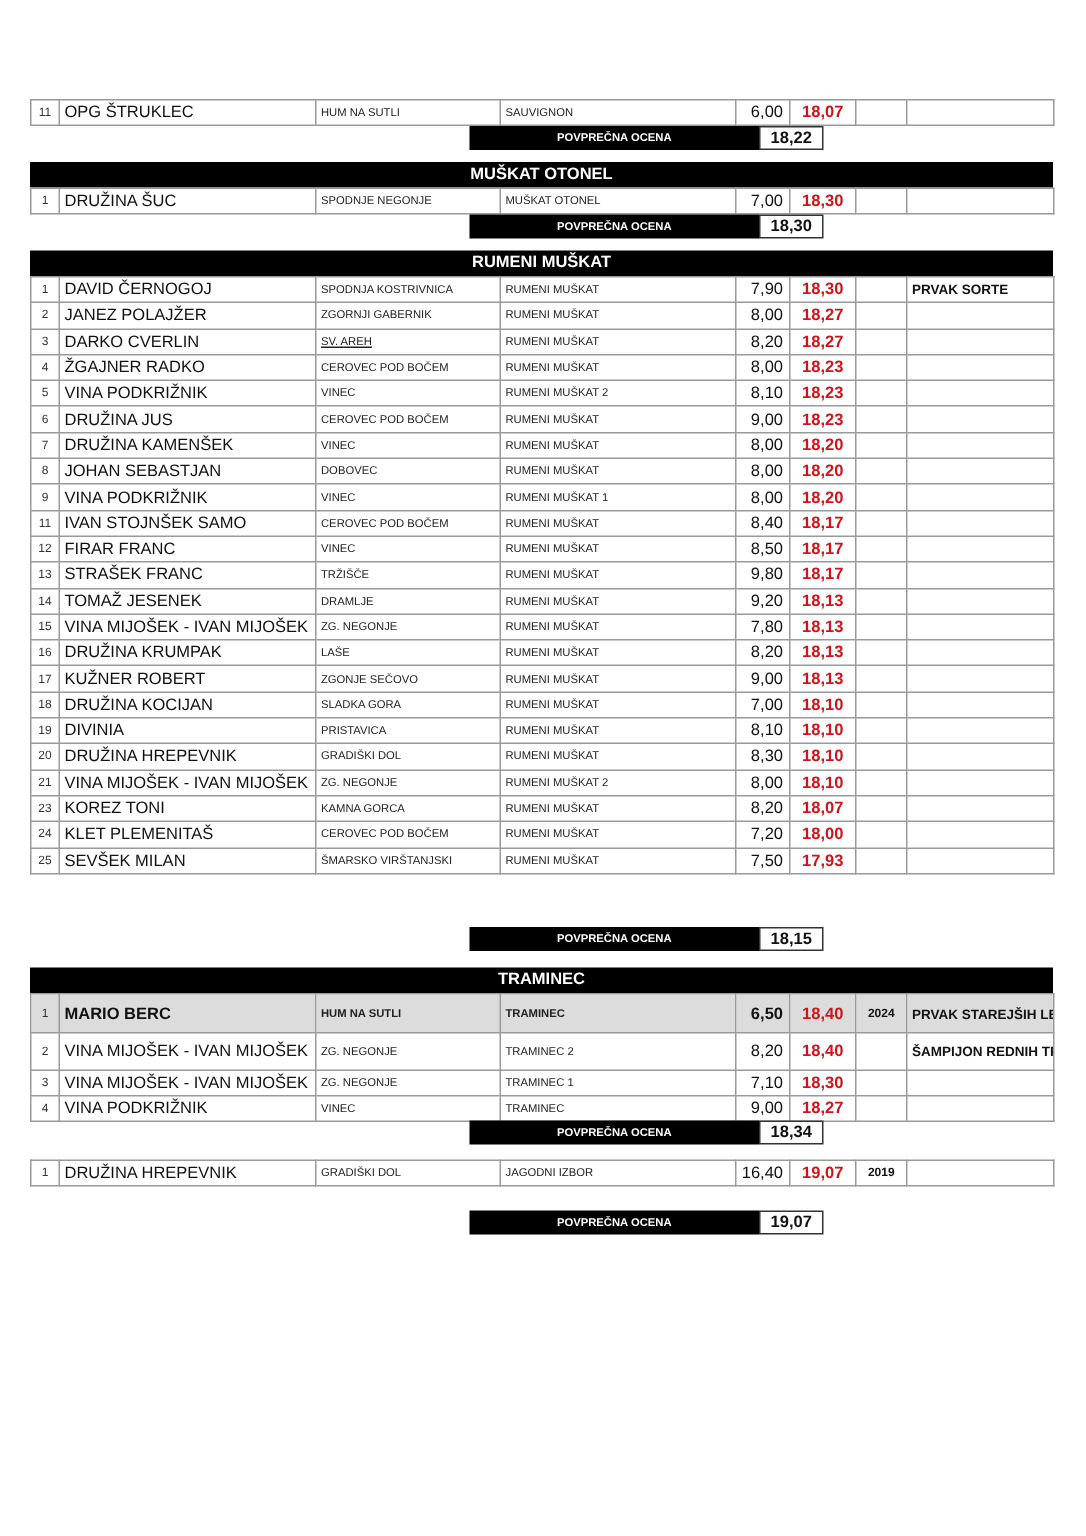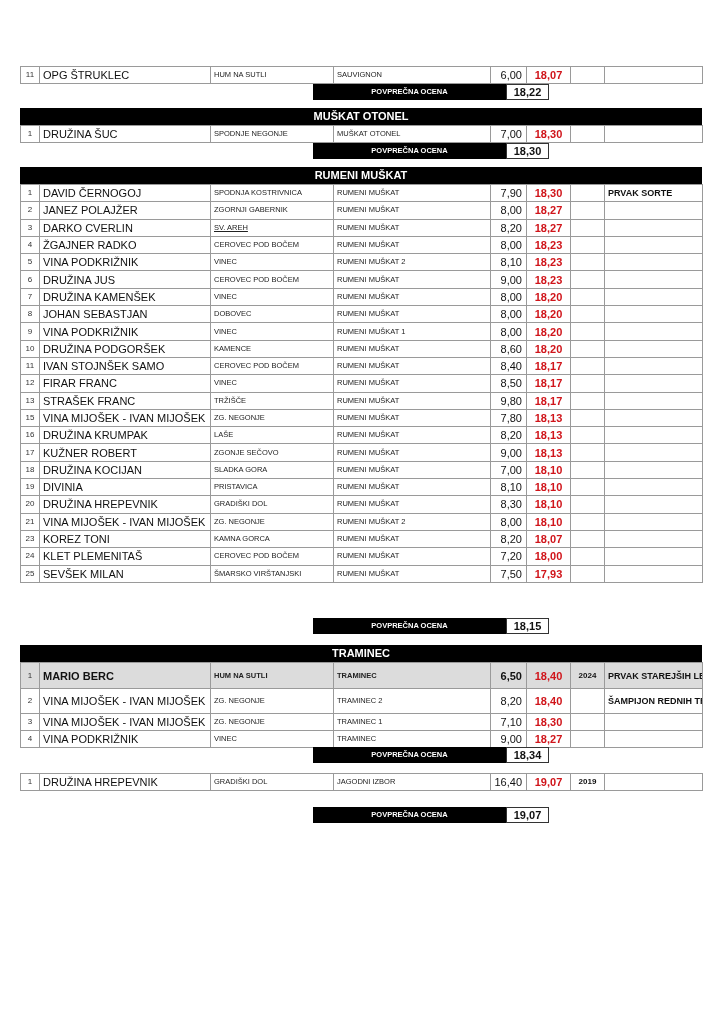--- a/index.html
+++ b/index.html
@@ -188,30 +188,20 @@
           <td class="idx" style="height: 17.3px;">9</td>
           <td class="name" style="height: 17.3px;">VINA PODKRIŽNIK</td>
           <td class="place" style="height: 17.3px;">VINEC</td>
           <td class="variety" style="height: 17.3px; margin-left: 23px;">RUMENI MUŠKAT 1</td>
           <td class="alc" style="height: 17.3px;">8,00</td>
           <td class="score" style="height: 17.3px;">18,20</td>
           <td class="year" style="height: 17.3px;"></td>
           <td class="award" style="height: 17.3px;"></td>
         </tr>
         <tr style="height: 17.3px;">
-          <td class="idx" style="height: 17.3px;">10</td>
-          <td class="name" style="height: 17.3px;">DRUŽINA PODGORŠEK</td>
-          <td class="place" style="height: 17.3px;">KAMENCE</td>
-          <td class="variety" style="height: 17.3px;">RUMENI MUŠKAT</td>
-          <td class="alc" style="height: 17.3px;">8,60</td>
-          <td class="score" style="height: 17.3px;">18,20</td>
-          <td class="year" style="height: 17.3px;"></td>
-          <td class="award" style="height: 17.3px;"></td>
-        </tr>
-        <tr style="height: 17.3px;">
           <td class="idx" style="height: 17.3px;">11</td>
           <td class="name" style="height: 17.3px;">IVAN STOJNŠEK SAMO</td>
           <td class="place" style="height: 17.3px;">CEROVEC POD BOČEM</td>
           <td class="variety" style="height: 17.3px;">RUMENI MUŠKAT</td>
           <td class="alc" style="height: 17.3px;">8,40</td>
           <td class="score" style="height: 17.3px;">18,17</td>
           <td class="year" style="height: 17.3px;"></td>
           <td class="award" style="height: 17.3px;"></td>
         </tr>
         <tr style="height: 17.3px;">
@@ -224,20 +214,30 @@
           <td class="year" style="height: 17.3px;"></td>
           <td class="award" style="height: 17.3px;"></td>
         </tr>
         <tr style="height: 17.3px;">
           <td class="idx" style="height: 17.3px;">13</td>
           <td class="name" style="height: 17.3px;">STRAŠEK FRANC</td>
           <td class="place" style="height: 17.3px;">TRŽIŠČE</td>
           <td class="variety" style="height: 17.3px;">RUMENI MUŠKAT</td>
           <td class="alc" style="height: 17.3px;">9,80</td>
           <td class="score" style="height: 17.3px;">18,17</td>
+          <td class="year" style="height: 17.3px;"></td>
+          <td class="award" style="height: 17.3px;"></td>
+        </tr>
+        <tr style="height: 17.3px;">
+          <td class="idx" style="height: 17.3px;">14</td>
+          <td class="name" style="height: 17.3px;">TOMAŽ JESENEK</td>
+          <td class="place" style="height: 17.3px;">DRAMLJE</td>
+          <td class="variety" style="height: 17.3px;">RUMENI MUŠKAT</td>
+          <td class="alc" style="height: 17.3px;">9,20</td>
+          <td class="score" style="height: 17.3px;">18,13</td>
           <td class="year" style="height: 17.3px;"></td>
           <td class="award" style="height: 17.3px;"></td>
         </tr>
         <tr style="height: 17.3px;">
           <td class="idx" style="height: 17.3px;">15</td>
           <td class="name" style="height: 17.3px;">VINA MIJOŠEK - IVAN MIJOŠEK</td>
           <td class="place" style="height: 17.3px;">ZG. NEGONJE</td>
           <td class="variety" style="height: 17.3px;">RUMENI MUŠKAT</td>
           <td class="alc" style="height: 17.3px;">7,80</td>
           <td class="score" style="height: 17.3px;">18,13</td>

